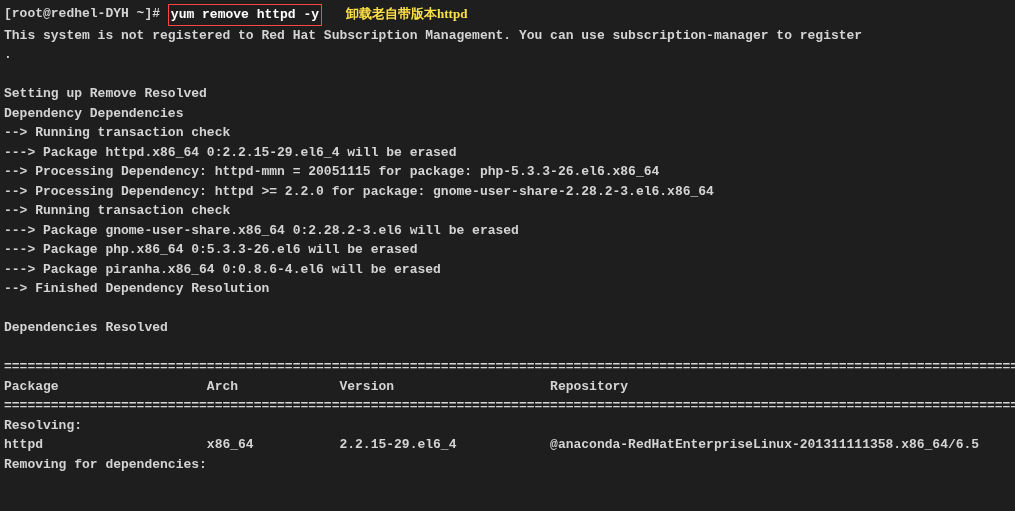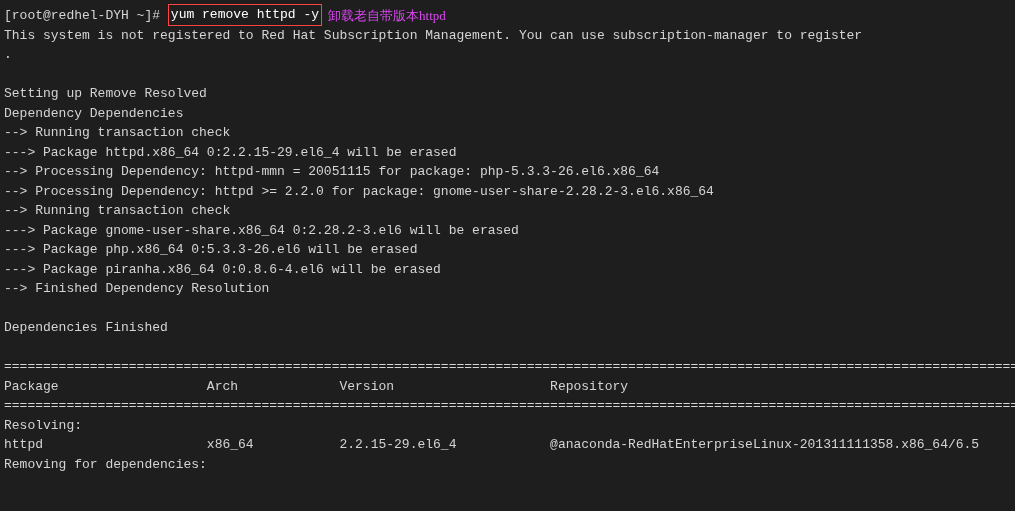--- a/index.html
+++ b/index.html
@@ -16,37 +16,38 @@
       width: 100%;
       height: 100%;
       background-color: #1e1e1e;
       padding: 4px 4px;
       overflow: hidden;
     }
     .line {
       white-space: pre;
       line-height: 1.5;
       display: flex;
-      align-items: flex-end;
+      align-items: flex-start;
+      font-weight: bold;
     }
     .prompt {
       color: #d4d4d4;
     }
     .command-box {
       display: inline-block;
       border: 1.5px solid #ff4444;
       padding: 0 2px;
       color: #ffffff;
       background: transparent;
     }
     .annotation {
-      color: #d946ef;
+      color: #fde047;
       font-family: 'SimSun', '宋体', serif;
       font-size: 13px;
-      margin-left: 6px;
+      margin-left: 24px;
     }
     .separator {
       color: #d4d4d4;
       white-space: pre;
     }
     .section-header {
       color: #d4d4d4;
       white-space: pre;
     }
   </style>
@@ -67,21 +68,21 @@
   <div class="line"><span>--&gt; Running transaction check</span></div>
   <div class="line"><span>---&gt; Package httpd.x86_64 0:2.2.15-29.el6_4 will be erased</span></div>
   <div class="line"><span>--&gt; Processing Dependency: httpd-mmn = 20051115 for package: php-5.3.3-26.el6.x86_64</span></div>
   <div class="line"><span>--&gt; Processing Dependency: httpd &gt;= 2.2.0 for package: gnome-user-share-2.28.2-3.el6.x86_64</span></div>
   <div class="line"><span>--&gt; Running transaction check</span></div>
   <div class="line"><span>---&gt; Package gnome-user-share.x86_64 0:2.28.2-3.el6 will be erased</span></div>
   <div class="line"><span>---&gt; Package php.x86_64 0:5.3.3-26.el6 will be erased</span></div>
   <div class="line"><span>---&gt; Package piranha.x86_64 0:0.8.6-4.el6 will be erased</span></div>
   <div class="line"><span>--&gt; Finished Dependency Resolution</span></div>
   <div class="line"><span>&nbsp;</span></div>
-  <div class="line"><span>Dependencies Finished</span></div>
+  <div class="line"><span>Dependencies Resolved</span></div>
   <div class="line"><span>&nbsp;</span></div>
   <div class="line separator"><span>================================================================================================================================================</span></div>
   <div class="line section-header"><span>Package                   Arch             Version                    Repository                                                         Size</span></div>
   <div class="line separator"><span>================================================================================================================================================</span></div>
   <div class="line"><span>Resolving:</span></div>
   <div class="line"><span>httpd                     x86_64           2.2.15-29.el6_4            @anaconda-RedHatEnterpriseLinux-201311111358.x86_64/6.5           2.9 M</span></div>
   <div class="line"><span>Removing for dependencies:</span></div>
 
 </div>
 

